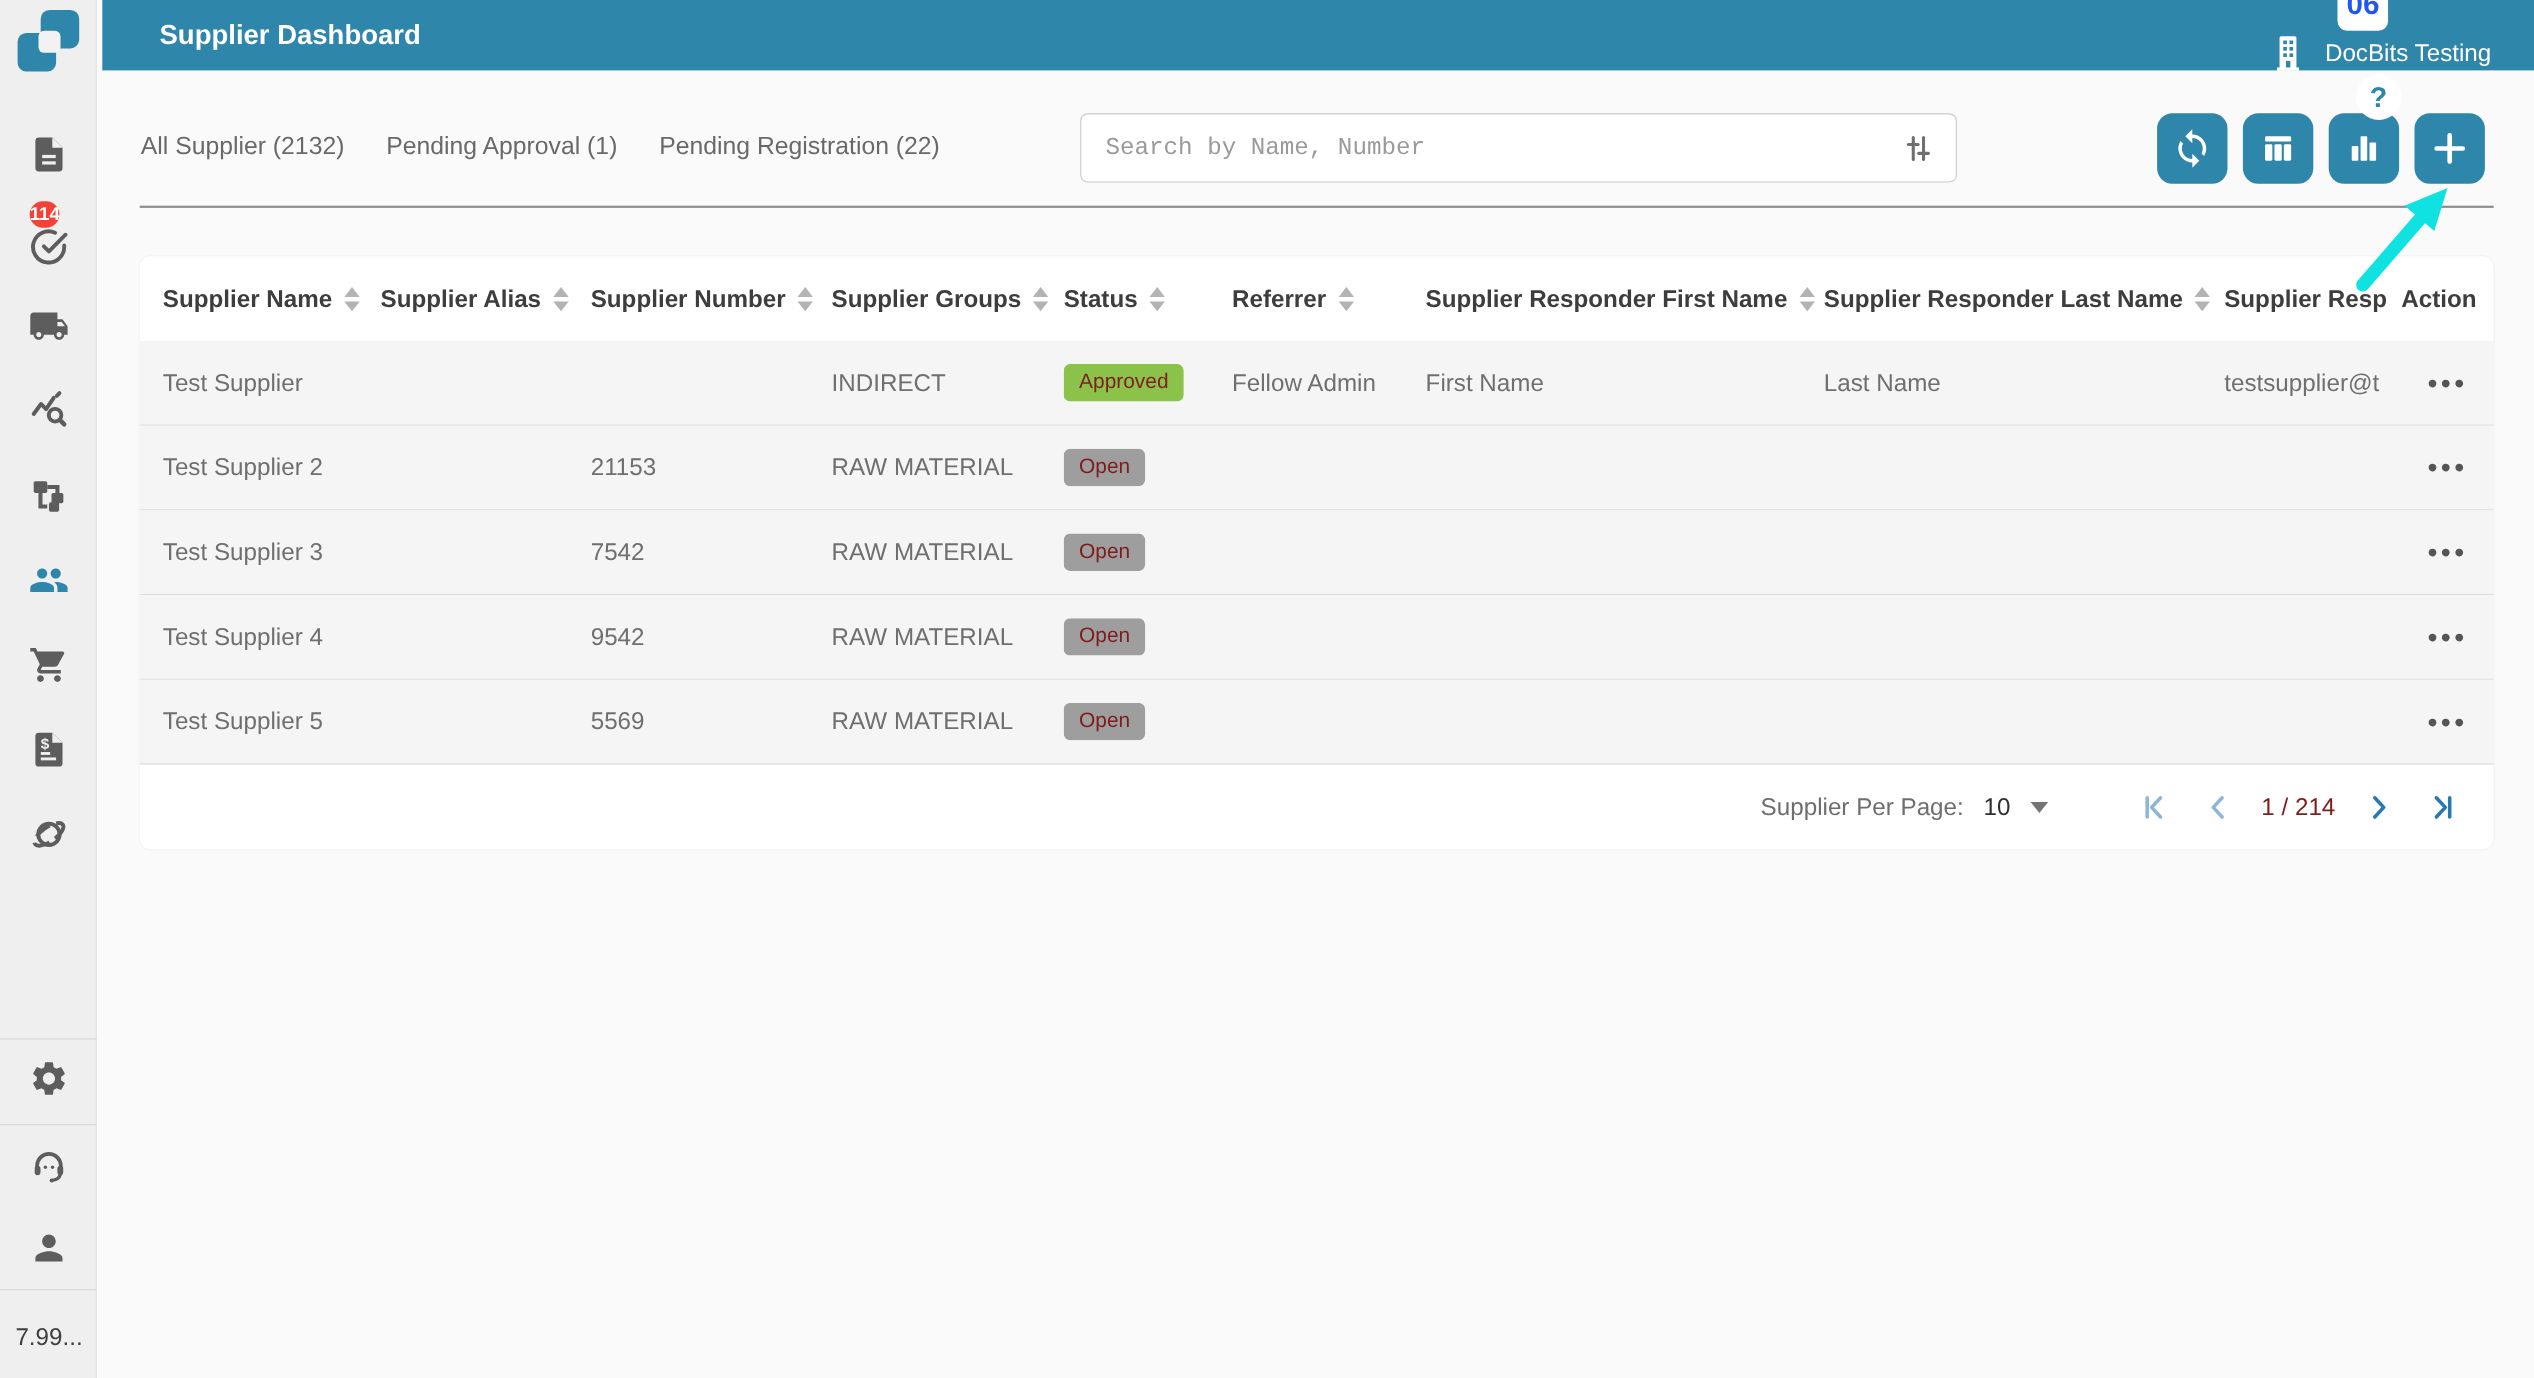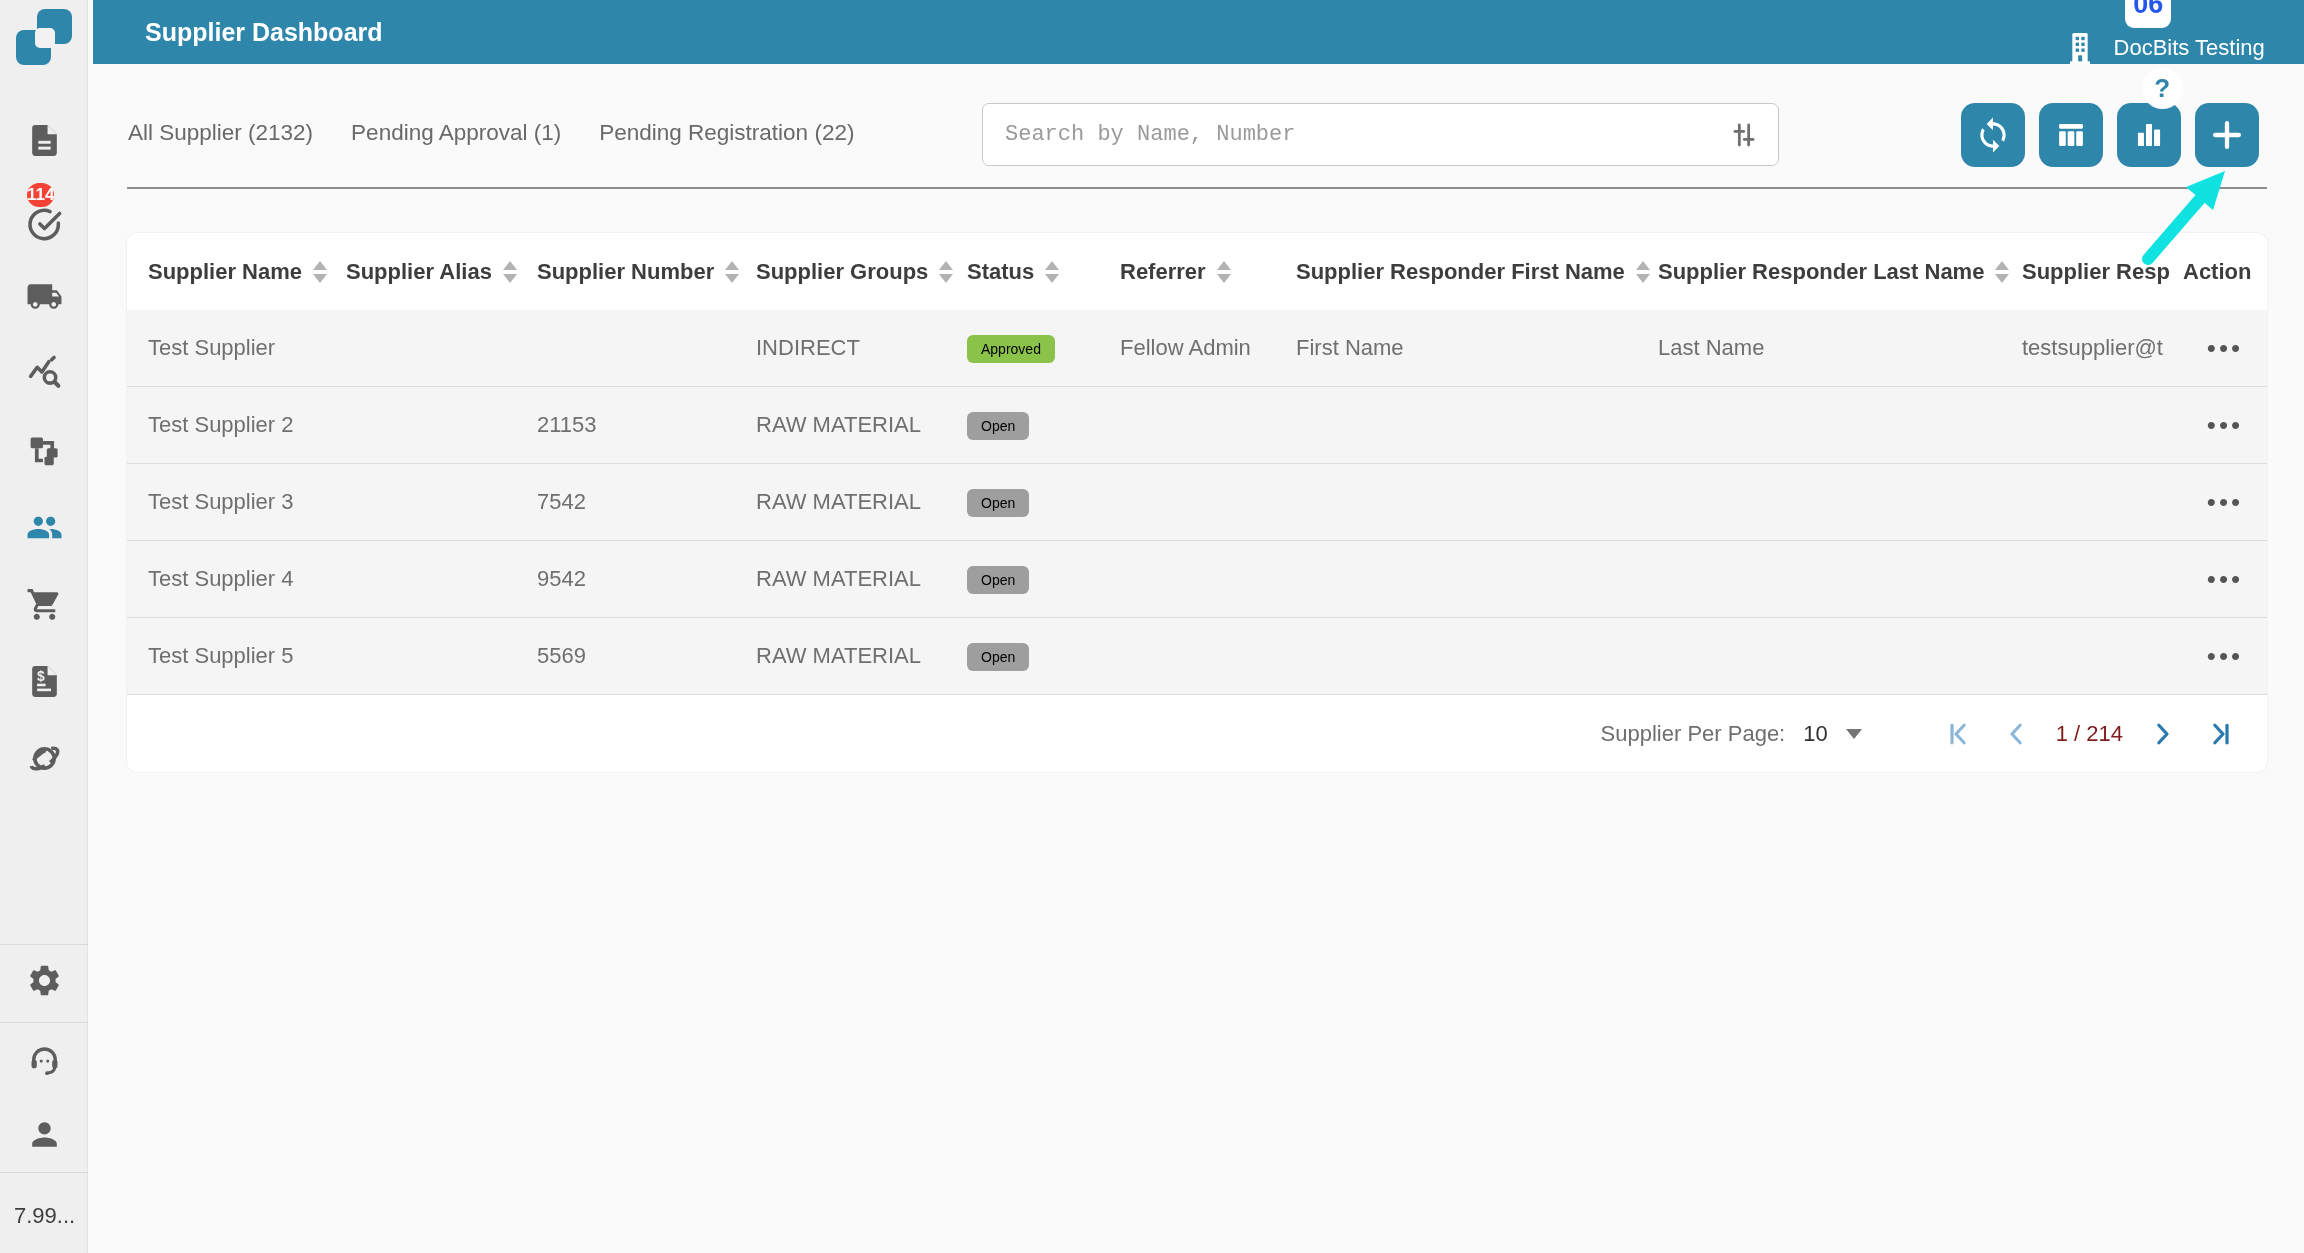--- a/index.html
+++ b/index.html
@@ -54,21 +54,21 @@
   
   .card { position:absolute; left:127px; top:233px; width:2140px; height:539px; background:#fff; border-radius:10px; box-shadow:0 0 0 1px rgba(0,0,0,0.03); z-index:2; }
   .grid-row { display:grid; grid-template-columns:198px 191px 219px 211px 153px 176px 362px 364px 161px 84px; padding-left:21px; align-items:center; }
   .thead-row { height:77px; font-weight:700; font-size:22px; color:#3d3d3d; }
   .hcell { display:flex; align-items:center; gap:11px; white-space:nowrap; overflow:hidden; cursor:pointer; }
   .sort { display:flex; flex-direction:column; gap:4px; flex:none; }
   .tri-up { width:0; height:0; border-left:7px solid transparent; border-right:7px solid transparent; border-bottom:9px solid #b3b3b3; }
   .tri-down { width:0; height:0; border-left:7px solid transparent; border-right:7px solid transparent; border-top:9px solid #b3b3b3; }
   .trow { height:77px; background:#f5f5f5; border-bottom:1px solid #dcdcdc; font-size:22px; color:#6f6f6f; }
   .cell { white-space:nowrap; overflow:hidden; }
-  .badge-status { display:inline-block; padding:6px 14px; border-radius:6px; color:#000000; font-size:14px; font-weight:500; background:#9e9e9e; }
+  .badge-status { display:inline-block; padding:6px 14px; border-radius:6px; color:#7f1d1d; font-size:19px; font-weight:500; background:#9e9e9e; }
   .cell-action { display:flex; justify-content:center; }
   .dots-btn { border:none; background:transparent; font-size:26px; letter-spacing:3px; color:#555; cursor:pointer; line-height:1; padding:6px 4px; }
 
   
   .pagination { height:77px; display:flex; align-items:center; justify-content:flex-end; padding-right:34px; font-size:22px; color:#6e6e6e; }
   .pp-value { margin-left:18px; color:#2f2f2f; display:flex; align-items:center; gap:18px; cursor:pointer; }
   .caret-down { width:0; height:0; border-left:8px solid transparent; border-right:8px solid transparent; border-top:10px solid #757575; }
   .pg-btn { background:transparent; border:none; cursor:pointer; display:flex; align-items:center; justify-content:center; padding:0; }
   .pg-btn svg { width:30px; height:30px; }
   .pg-first { margin-left:84px; }

